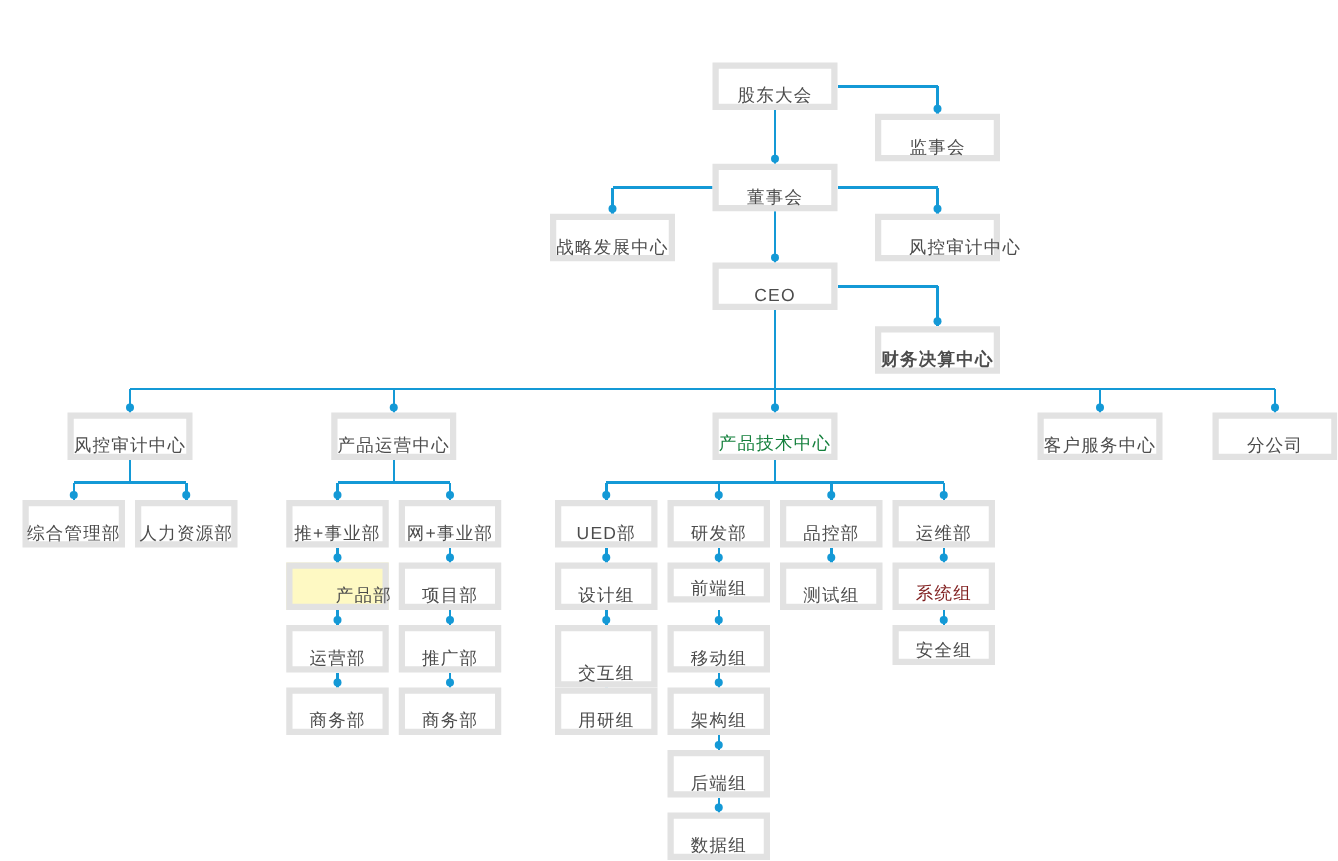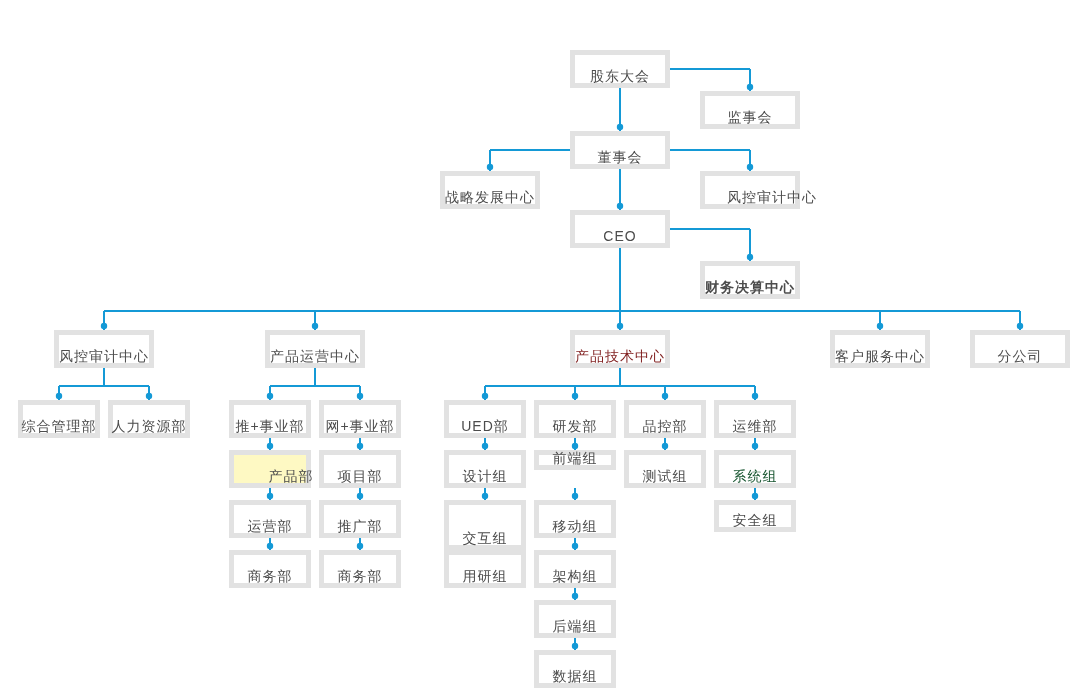--- a/index.html
+++ b/index.html
@@ -150,21 +150,21 @@
     <div class="node" style="left: 700px; top: 261px; width: 100px; height: 38px; border-color: rgb(226, 226, 226); background: rgb(255, 255, 255); font-weight: bold;">
       <span class="node-label" style="color: rgb(76, 76, 76);">财务决算中心</span>
     </div>
     <div class="node" style="left: 54px; top: 330px; width: 100px; height: 38px; border-color: rgb(226, 226, 226); background: rgb(255, 255, 255);">
       <span class="node-label" style="color: rgb(76, 76, 76);">风控审计中心</span>
     </div>
     <div class="node" style="left: 265px; top: 330px; width: 100px; height: 38px; border-color: rgb(226, 226, 226); background: rgb(255, 255, 255);">
       <span class="node-label" style="color: rgb(76, 76, 76);">产品运营中心</span>
     </div>
     <div class="node" style="left: 570px; top: 330px; width: 100px; height: 38px; border-color: rgb(226, 226, 226); background: rgb(255, 255, 255);">
-      <span class="node-label" style="color: #7f1d1d;">产品技术中心</span>
+      <span class="node-label" style="color: #15803d; font-family: Liberation Mono, monospace;">产品技术中心</span>
     </div>
     <div class="node" style="left: 830px; top: 330px; width: 100px; height: 38px; border-color: rgb(226, 226, 226); background: rgb(255, 255, 255);">
       <span class="node-label" style="color: rgb(76, 76, 76);">客户服务中心</span>
     </div>
     <div class="node" style="left: 970px; top: 330px; width: 100px; height: 38px; border-color: rgb(226, 226, 226); background: rgb(255, 255, 255);">
       <span class="node-label" style="color: rgb(76, 76, 76);">分公司</span>
     </div>
     <div class="node" style="left: 18px; top: 400px; width: 82px; height: 38px; border-color: rgb(226, 226, 226); background: rgb(255, 255, 255);">
       <span class="node-label" style="color: rgb(76, 76, 76);">综合管理部</span>
     </div>
@@ -209,37 +209,37 @@
     </div>
     <div class="node" style="left: 444px; top: 450px; width: 82px; height: 38px; border-color: rgb(226, 226, 226); background: rgb(255, 255, 255);">
       <span class="node-label" style="color: rgb(76, 76, 76);">设计组</span>
     </div>
     <div class="node" style="left: 444px; top: 500px; width: 82px; height: 50px; border-color: rgb(226, 226, 226); background: rgb(255, 255, 255);">
       <span class="node-label" style="color: rgb(76, 76, 76);">交互组</span>
     </div>
     <div class="node" style="left: 444px; top: 550px; width: 82px; height: 38px; border-color: rgb(226, 226, 226); background: rgb(255, 255, 255);">
       <span class="node-label" style="color: rgb(76, 76, 76);">用研组</span>
     </div>
-    <div class="node" style="left: 534px; top: 450px; width: 82px; height: 20px; border-color: rgb(226, 226, 226); background: rgb(255, 255, 255);">
+    <div class="node" style="left: 534px; top: 450px; width: 82px; height: 32px; border-color: rgb(226, 226, 226); background: rgb(255, 255, 255);">
       <span class="node-label" style="color: rgb(76, 76, 76);">前端组</span>
     </div>
     <div class="node" style="left: 534px; top: 500px; width: 82px; height: 38px; border-color: rgb(226, 226, 226); background: rgb(255, 255, 255);">
       <span class="node-label" style="color: rgb(76, 76, 76);">移动组</span>
     </div>
     <div class="node" style="left: 534px; top: 550px; width: 82px; height: 38px; border-color: rgb(226, 226, 226); background: rgb(255, 255, 255);">
       <span class="node-label" style="color: rgb(76, 76, 76);">架构组</span>
     </div>
     <div class="node" style="left: 534px; top: 600px; width: 82px; height: 38px; border-color: rgb(226, 226, 226); background: rgb(255, 255, 255);">
       <span class="node-label" style="color: rgb(76, 76, 76);">后端组</span>
     </div>
     <div class="node" style="left: 534px; top: 650px; width: 82px; height: 38px; border-color: rgb(226, 226, 226); background: rgb(255, 255, 255);">
       <span class="node-label" style="color: rgb(76, 76, 76);">数据组</span>
     </div>
     <div class="node" style="left: 624px; top: 450px; width: 82px; height: 38px; border-color: rgb(226, 226, 226); background: rgb(255, 255, 255);">
       <span class="node-label" style="color: rgb(76, 76, 76);">测试组</span>
     </div>
     <div class="node" style="left: 714px; top: 450px; width: 82px; height: 38px; border-color: rgb(226, 226, 226); background: rgb(255, 255, 255);">
-      <span class="node-label" style="color: #14532d;">系统组</span>
+      <span class="node-label" style="color: #7f1d1d; font-family: Liberation Mono, monospace;">系统组</span>
     </div>
     <div class="node" style="left: 714px; top: 500px; width: 82px; height: 32px; border-color: rgb(226, 226, 226); background: rgb(255, 255, 255);">
       <span class="node-label" style="color: rgb(76, 76, 76);">安全组</span>
     </div>
   </div>
 
 </body></html>

